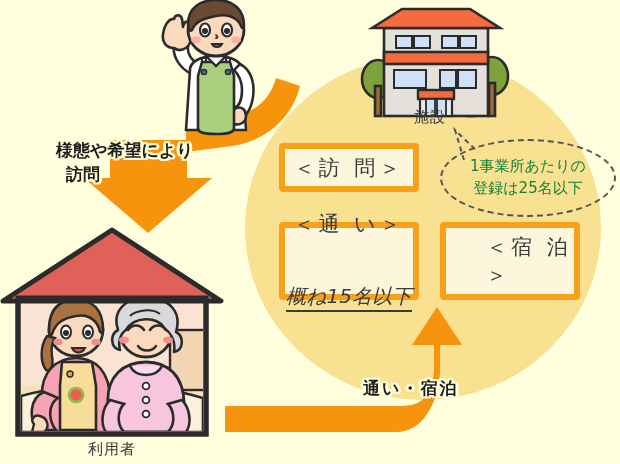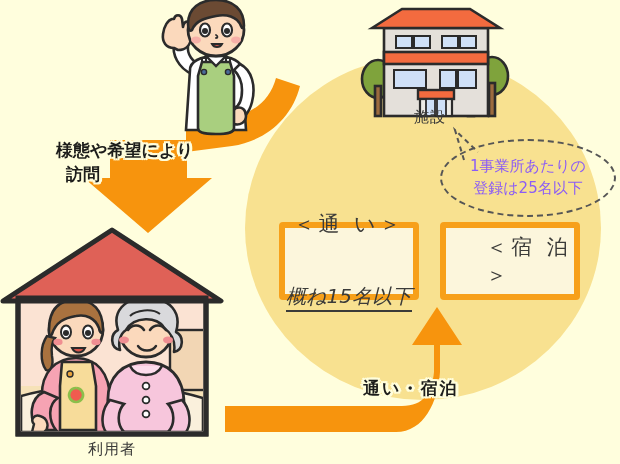--- a/index.html
+++ b/index.html
@@ -44,21 +44,21 @@
   .box .l1 { font-size:21px; letter-spacing:4px; }
   .box .l2 { font-size:20px; letter-spacing:0px; border-bottom:2px solid #3b3b39; padding-bottom:0px; margin-top:5px;font-style:italic;}
 
   .bubble {
     position:absolute;
     border:2px dashed #555;
     border-radius:50%;
     background:transparent;
     display:flex; flex-direction:column;
     align-items:center; justify-content:center;
-    color:#8b5cf6;
+    color:#15803d;
     font-size:15px;
     letter-spacing:0px;
     line-height:1.45;
   }
 </style>
 </head>
 <body>
 
 <div id="stage">
 
@@ -240,20 +240,23 @@
 
   <div class="txt caption" style="left:398px; top:108px; width:64px; text-align:center;">施設</div>
 
   <div class="txt caption" style="left:80px; top:440px; width:64px; text-align:center;">利用者</div>
 
   <div class="txt outlined" style="left:56px; top:140px; font-size:17px; letter-spacing:0px;">様態や希望により</div>
   <div class="txt outlined" style="left:66px; top:164px; font-size:17px; letter-spacing:0px;">訪問</div>
 
   <div class="txt outlined" style="left:363px; top:378px; font-size:17px; letter-spacing:2px;">通い・宿泊</div>
 
+  <div class="box" style="left:279px; top:143px; width:140px; height:49px;">
+    <span class="l1">＜訪 問＞</span>
+  </div>
 
   <div class="box" style="left:279px; top:222px; width:140px; height:78px;gap:40px;">
     <span class="l1">＜通 い＞</span>
     <span class="l2">概ね15名以下</span>
   </div>
 
   <div class="box" style="left:440px; top:222px; width:140px; height:78px;padding-left:40px;">
     <span class="l1">＜宿 泊＞</span>
   </div>
 

